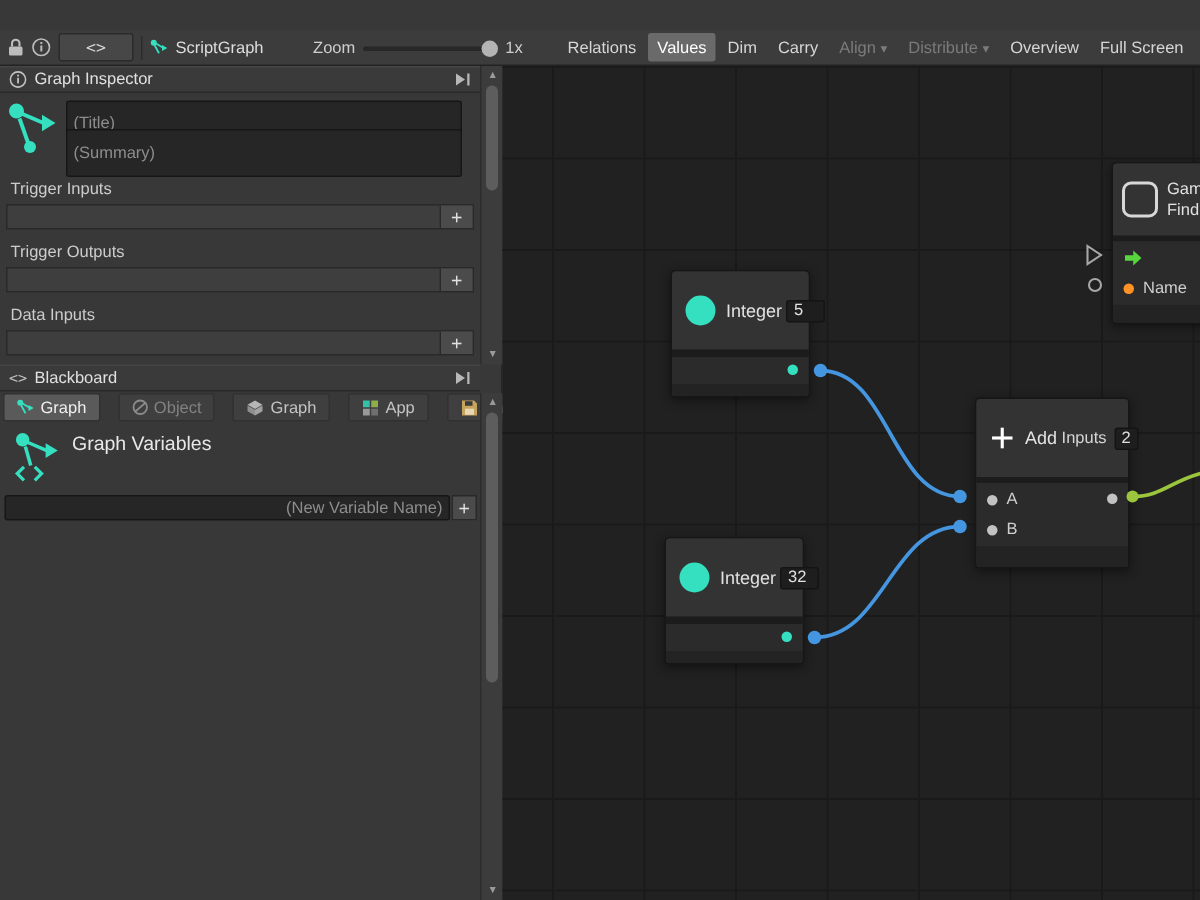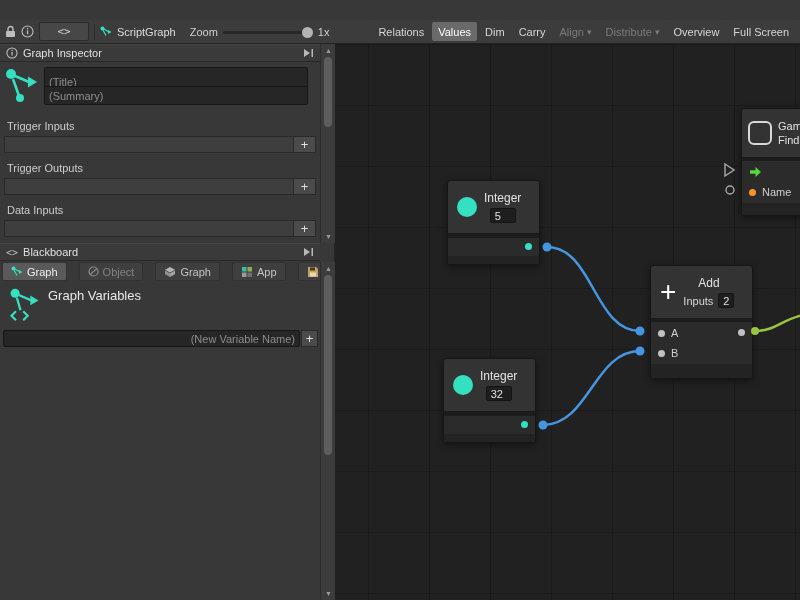--- a/index.html
+++ b/index.html
@@ -52,21 +52,21 @@
 
   
   #graph { left:335px; top:44px; width:465px; height:556px; background:#212121; overflow:hidden;
     background-image: linear-gradient(#1a1a1a 1px, transparent 1px), linear-gradient(90deg,#1a1a1a 1px, transparent 1px);
     background-size:61px 61px; background-position:33px 61px; }
   .node { position:absolute; background:#2f2f2f; border:1px solid #161616; border-radius:3px; box-shadow:0 2px 7px rgba(0,0,0,.45); z-index:2; }
   .node-header { background:#333333; display:flex; align-items:center; gap:7px; padding:0 9px; border-radius:3px 3px 0 0; }
   .node-divider { height:5px; background:#1c1c1c; }
   .node-ports { background:#2b2b2b; position:relative; }
   .node-footer { background:#232323; border-radius:0 0 3px 3px; }
-  .hdr-col { display:flex; flex-direction:column; align-items:center; gap:3px; }
+  .hdr-col { display:flex; flex-direction:row; align-items:center; gap:3px; }
   .node-title { font-size:12px; color:#e2e2e2; }
   .value-box { min-width:26px; height:15px; background:#1e1e1e; border:1px solid #141414; border-radius:2px; color:#e0e0e0; font-size:11px; padding:0 4px; display:flex; align-items:center; }
   .int-icon { width:20px; height:20px; border-radius:50%; background:#35e0c0; flex:none; }
   .plus-icon { font-size:28px; font-weight:300; color:#ffffff; line-height:1; }
   .prow { display:flex; align-items:center; gap:6px; height:20px; padding:0 7px; position:relative; color:#cfcfcf; }
   .port { width:7px; height:7px; border-radius:50%; background:#c2c2c2; flex:none; }
   .port.teal { background:#35e0c0; }
   .port.orange { background:#ff9326; }
   .port.out-right { position:absolute; right:7px; top:6px; }
   #wire-layer { position:absolute; left:0; top:0; z-index:4; pointer-events:none; }
@@ -90,21 +90,21 @@
       <rect x="5.9" y="3" width="1.3" height="1.3" fill="#bdbdbd"></rect>
     </svg>
     <div class="tb-btn boxed mono">&lt;&gt;</div>
     <div class="tb-sep"></div>
     <svg width="12" height="12" viewBox="0 0 12 12">
       <circle cx="2.5" cy="2.5" r="2" fill="#35e0c0"></circle>
       <path d="M4 3 L9 6 M3 4 L6 9.5" stroke="#35e0c0" stroke-width="1.2" fill="none"></path>
       <path d="M8 4 L11.5 6 L8 8 Z" fill="#35e0c0"></path>
     </svg>
     <span style="color:#dedede;text-align:center;">ScriptGraph</span>
-    <span style="margin-left:9px; color:#cfcfcf;">Zoom</span>
+    <span style="margin-left:28px; color:#cfcfcf;">Zoom</span>
     <div id="zoom-slider">
       <div class="track"></div>
       <div class="knob"></div>
     </div>
     <span style="color:#cfcfcf;">1x</span>
     <div style="margin-left:auto; display:flex; gap:2px; align-items:center;">
       <div class="tb-btn">
           <span>Relations</span>
         </div>
       <div class="tb-btn active">
@@ -149,21 +149,21 @@
     </div>
 
     <svg class="abs" style="left:4px; top:22px;" width="36" height="40" viewBox="0 0 36 40">
       <circle cx="7" cy="8" r="5" fill="#35e0c0"></circle>
       <path d="M11 10 L25 16" stroke="#35e0c0" stroke-width="2.6" fill="none"></path>
       <path d="M24 10.5 L33 16 L24 21.5 Z" fill="#35e0c0"></path>
       <path d="M9 13 L15 30" stroke="#35e0c0" stroke-width="2.6" fill="none"></path>
       <circle cx="16" cy="32" r="4" fill="#35e0c0"></circle>
     </svg>
     <input class="dark abs" style="left: 44px; top: 23px; width: 264px; height: 29px;" placeholder="(Title)">
-    <input class="dark abs" style="left: 44px; top: 42px; width: 264px; height: 19px;" placeholder="(Summary)">
+    <input class="dark abs" style="left: 44px; top: 42px; width: 264px; height: 32px;" placeholder="(Summary)">
 
     <span class="sec-label" style="top:76px;">Trigger Inputs</span>
     <div class="list-row" style="top:92px;">
       <div class="list-empty"></div>
       <div class="plus-seg">+</div>
     </div>
 
     <span class="sec-label" style="top:118px;">Trigger Outputs</span>
     <div class="list-row" style="top:134px;">
       <div class="list-empty"></div>

